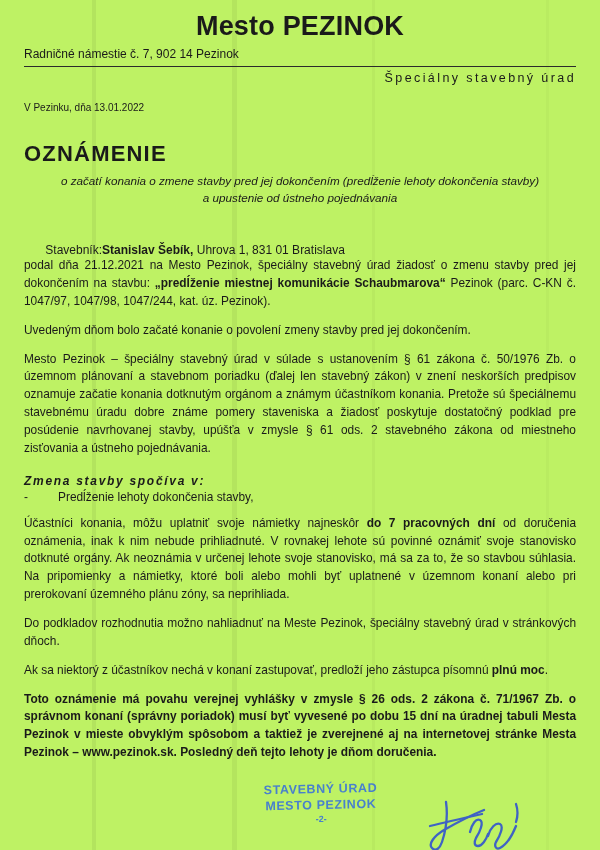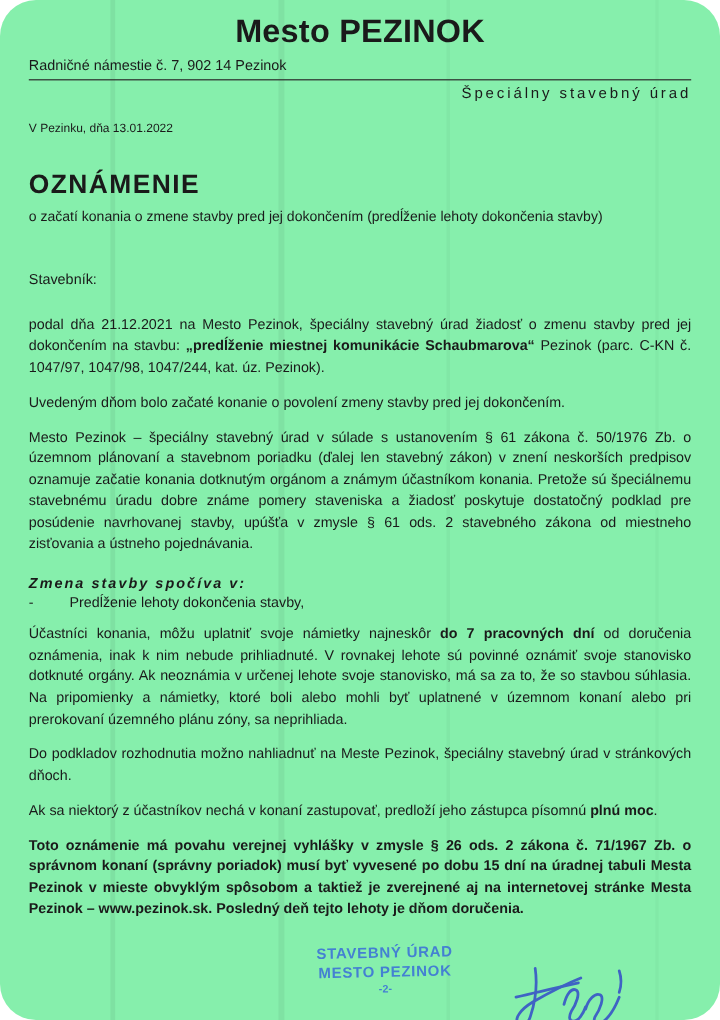--- a/index.html
+++ b/index.html
@@ -5,26 +5,25 @@
 <style>
   html, body {
     margin: 0;
     padding: 0;
     background: #ffffff;
   }
   #page {
     position: relative;
     width: 600px;
     height: 850px;
-    background: #86efac;
+    background: #bef264;
     overflow: hidden;
     font-family: "Liberation Sans", sans-serif;
     color: #1a1a1a;
     box-sizing: border-box;
-    border-radius: 30px;
   }
   
   .scan-streak {
     position: absolute;
     top: 0;
     bottom: 0;
     width: 3px;
     background: rgba(0,0,0,0.045);
     pointer-events: none;
   }
@@ -74,37 +73,40 @@
 
   
   .doc-title {
     text-align: left;
     font-size: 22px;
     font-weight: bold;
     letter-spacing: 1.2px;
     margin: 26px 0 0 0;
   }
   .doc-subtitle {
+    text-align: center;
     font-size: 11.7px;
     line-height: 1.45;
     margin: 6px 0 0 0;
+    font-style: italic;
   }
 
   
   .builder-row {
     margin-top: 36px;
     font-size: 12px;
     display: flex;
     align-items: baseline;
+    text-align: right;
   }
   .builder-label { width: 78px; flex: none; }
   .builder-name { font-weight: bold; }
 
   
-  .body-block { margin-top: 22px; }
+  .body-block { }
   p.para {
     font-size: 11.9px;
     line-height: 1.5;
     text-align: justify;
     margin: 0 0 11px 0;
   }
   p.para.lastpara { margin-bottom: 0; }
   .b { font-weight: bold; }
   .u { }
   .bold-block { font-weight: bold; }
@@ -172,24 +174,26 @@
       <div class="dept">Špeciálny stavebný úrad</div>
     </div>
 
     <div class="meta">
       <div>V Pezinku, dňa 13.01.2022</div>
     </div>
 
     <div class="doc-title">OZNÁMENIE</div>
     <div class="doc-subtitle">
       <span>o začatí konania o zmene stavby pred jej dokončením (predĺženie lehoty dokončenia stavby)</span><br>
+      <span>a upustenie od ústneho pojednávania</span>
     </div>
 
     <div class="builder-row">
       <span class="builder-label">Stavebník:</span>
+      <span><span class="builder-name">Stanislav Šebík,</span><span> Uhrova 1, 831 01 Bratislava</span></span>
     </div>
 
     <div class="body-block">
 
       <p class="para"><span>podal dňa 21.12.2021 na Mesto Pezinok, špeciálny stavebný úrad žiadosť o zmenu stavby pred jej dokončením na stavbu: </span><span class="b">„predĺženie miestnej komunikácie Schaubmarova“</span><span> Pezinok  (parc. C-KN č. 1047/97, 1047/98, 1047/244, kat. úz. Pezinok).</span></p>
 
       <p class="para">Uvedeným dňom bolo začaté konanie o povolení zmeny stavby pred jej dokončením.</p>
 
       <p class="para">Mesto Pezinok – špeciálny stavebný úrad v súlade s ustanovením § 61 zákona č. 50/1976 Zb. o územnom plánovaní a stavebnom poriadku (ďalej len stavebný zákon) v znení neskorších predpisov oznamuje začatie konania dotknutým orgánom a známym účastníkom konania. Pretože sú špeciálnemu stavebnému úradu dobre známe pomery staveniska a žiadosť poskytuje dostatočný podklad pre posúdenie navrhovanej stavby, upúšťa v zmysle § 61 ods. 2 stavebného zákona od miestneho zisťovania a ústneho pojednávania.</p>
 

